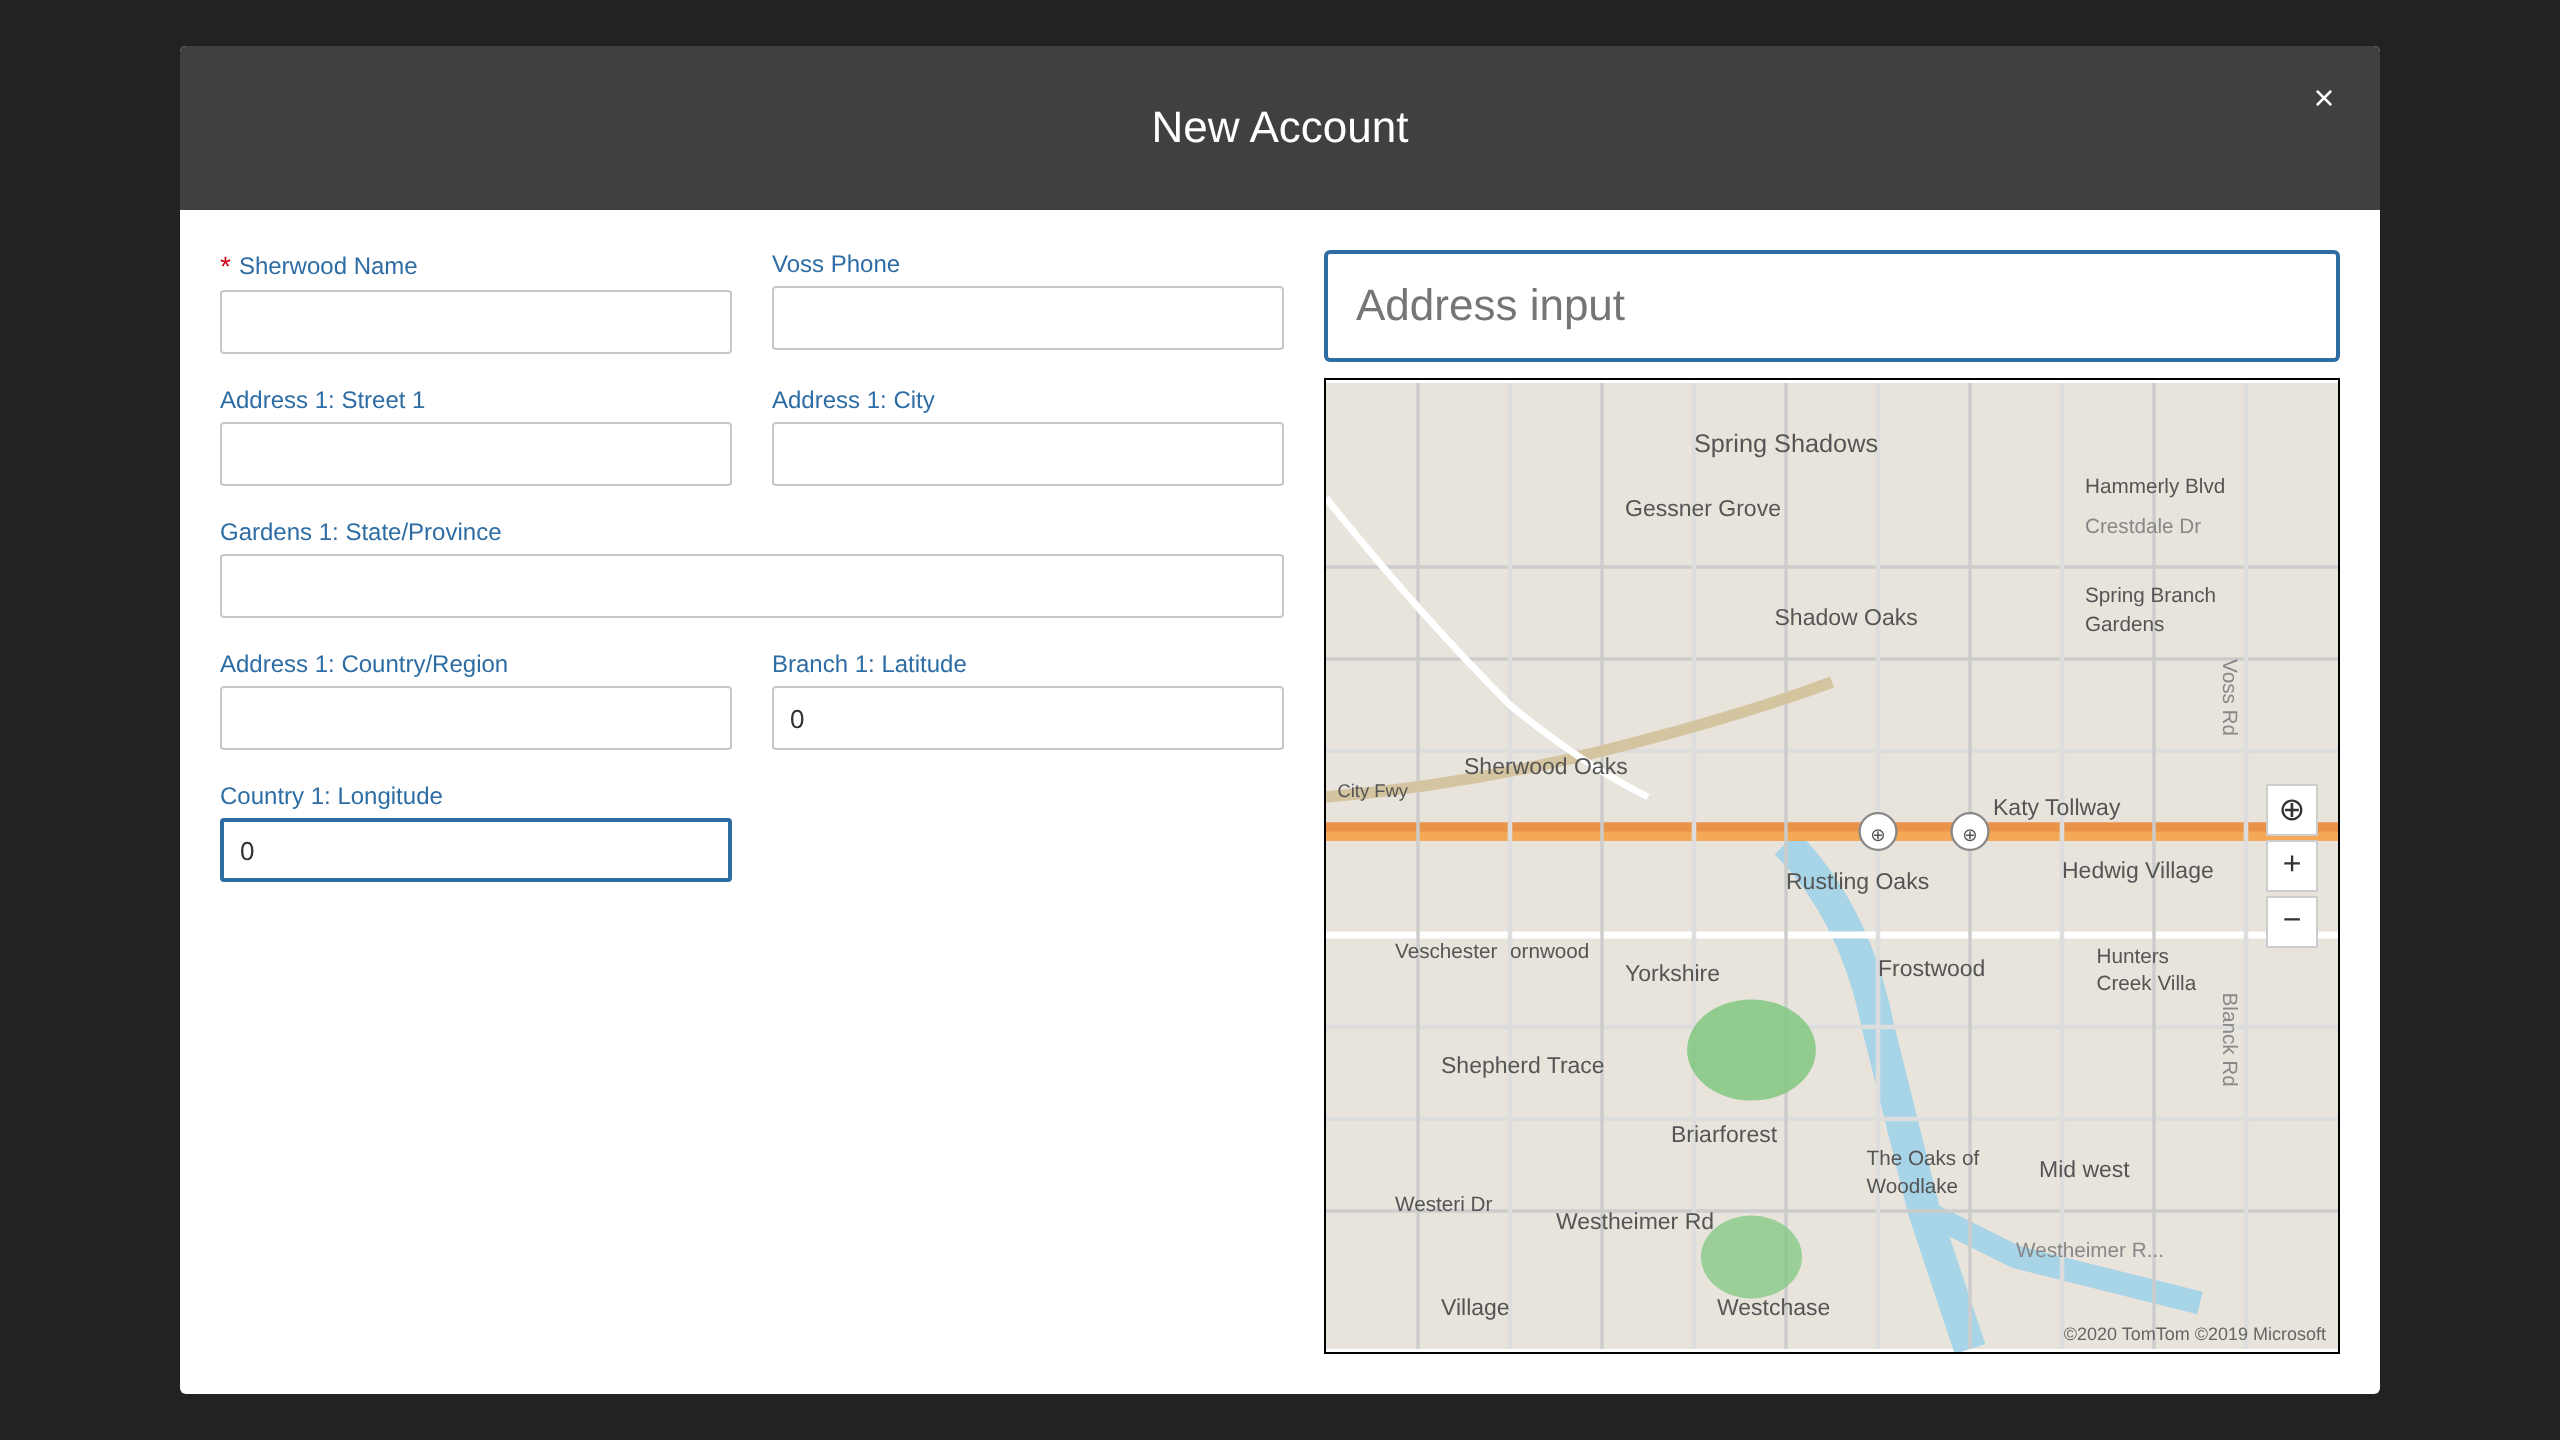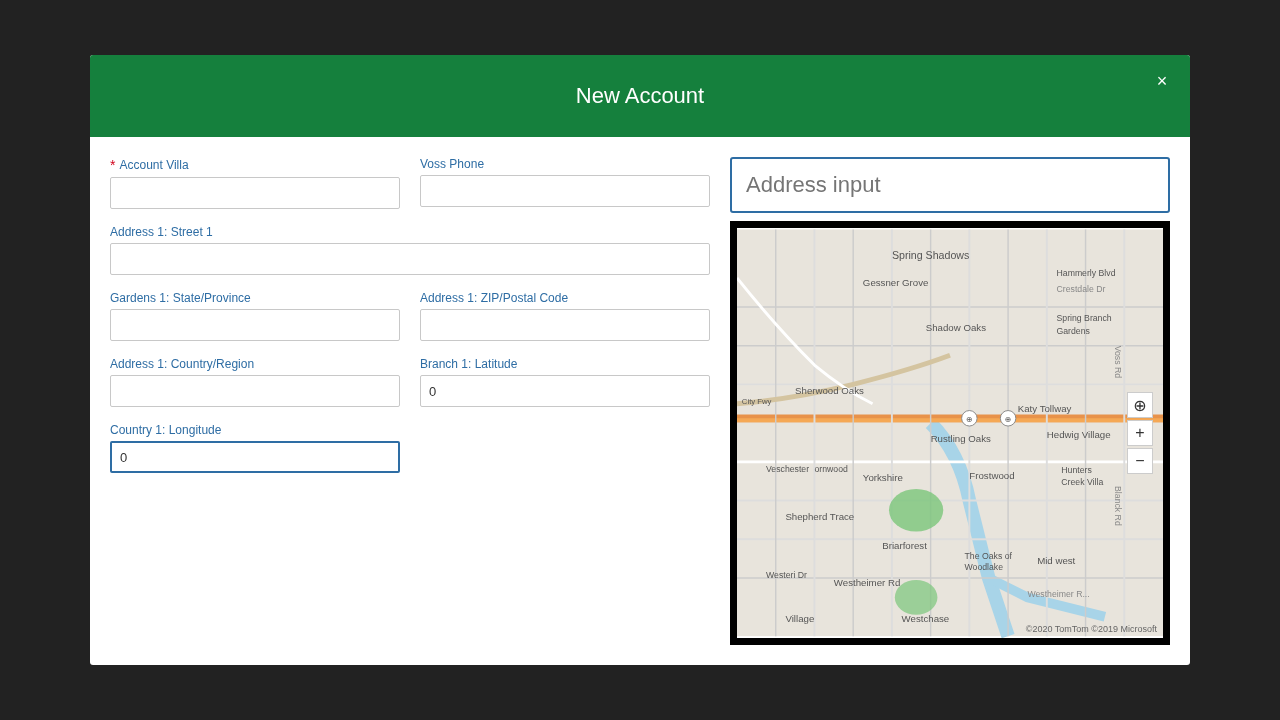--- a/index.html
+++ b/index.html
@@ -29,21 +29,21 @@
       max-height: 680px;
       background: #fff;
       border-radius: 3px;
       overflow: hidden;
       display: flex;
       flex-direction: column;
       position: relative;
     }
 
     .modal-header {
-      background: #15803d;
+      background: #404040;
       color: #fff;
       text-align: center;
       padding: 28px 34px;
       font-size: 22px;
       font-weight: 400;
       flex-shrink: 0;
       position: relative;
     }
 
     .close-btn {
@@ -112,21 +112,21 @@
       outline: none;
       height: 32px;
     }
 
     .form-group input.active-focus {
       border-color: #2e6da4;
       border-width: 2px;
     }
 
     .map-section {
-      width: 440px;
+      width: 508px;
       flex-shrink: 0;
       display: flex;
       flex-direction: column;
       gap: 8px;
     }
 
     .address-input-field {
       border: 2px solid #2e6da4;
       border-radius: 3px;
       padding: 10px 14px;
@@ -135,21 +135,21 @@
       outline: none;
       width: 100%;
       height: 56px;
     }
 
     .map-container {
       flex: 1;
       min-height: 400px;
       position: relative;
       overflow: hidden;
-      border: 7px solid #000000;
+      border: 1px solid #000000;
     }
 
     
     .map-svg {
       width: 100%;
       height: 100%;
     }
 
     .map-controls {
       position: absolute;
@@ -195,44 +195,44 @@
     </div>
 
     <div class="modal-body">
 
       <div class="form-section">
 
         <div class="form-row">
           <div class="form-group">
             <label>
               <span class="required-star">*</span>
-              <span>Account Villa</span>
+              <span>Sherwood Name</span>
             </label>
             <input type="text" style="">
           </div>
           <div class="form-group">
             <label>Voss Phone</label>
             <input type="text" style="">
           </div>
         </div>
 
         <div class="form-row">
           <div class="form-group">
             <label>Address 1: Street 1</label>
             <input type="text" style="">
           </div>
+          <div class="form-group">
+            <label>Address 1: City</label>
+            <input type="text" style="">
+          </div>
         </div>
 
         <div class="form-row">
           <div class="form-group">
             <label>Gardens 1: State/Province</label>
-            <input type="text" style="">
-          </div>
-          <div class="form-group">
-            <label>Address 1: ZIP/Postal Code</label>
             <input type="text" style="">
           </div>
         </div>
 
         <div class="form-row">
           <div class="form-group">
             <label>Address 1: Country/Region</label>
             <input type="text" style="">
           </div>
           <div class="form-group">

